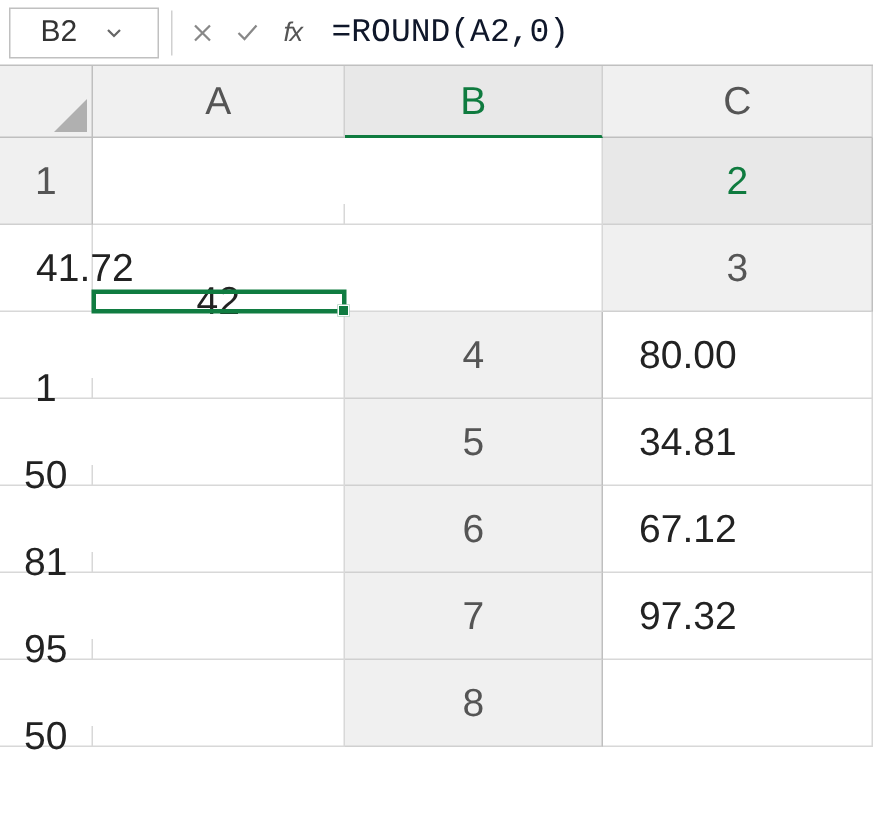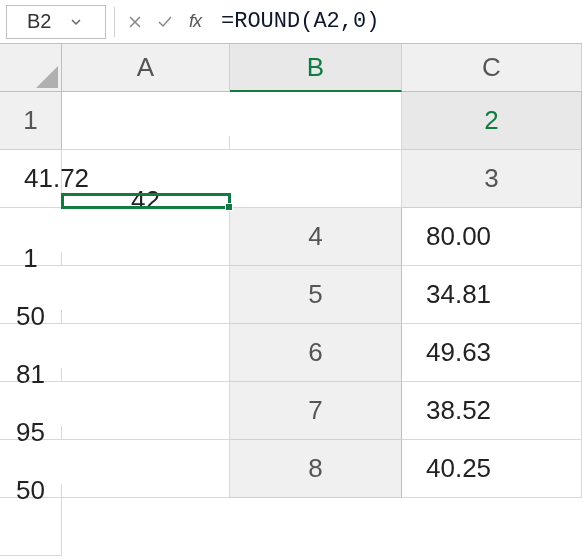--- a/index.html
+++ b/index.html
@@ -181,25 +181,24 @@
   <div class="cell colA">80.00</div>
   <div class="cell colB">50</div>
   <div class="cell"></div>
 
   <div class="row-header">5</div>
   <div class="cell colA">34.81</div>
   <div class="cell colB">81</div>
   <div class="cell"></div>
 
   <div class="row-header">6</div>
-  <div class="cell colA">49.63</div>
+  <div class="cell colA">67.12</div>
   <div class="cell colB">95</div>
   <div class="cell"></div>
 
   <div class="row-header">7</div>
-  <div class="cell colA">38.52</div>
+  <div class="cell colA">97.32</div>
   <div class="cell colB">50</div>
   <div class="cell"></div>
 
   <div class="row-header">8</div>
-  <div class="cell colA">40.25</div>
   <div class="cell"></div>
 </div>
 
 </body></html>

